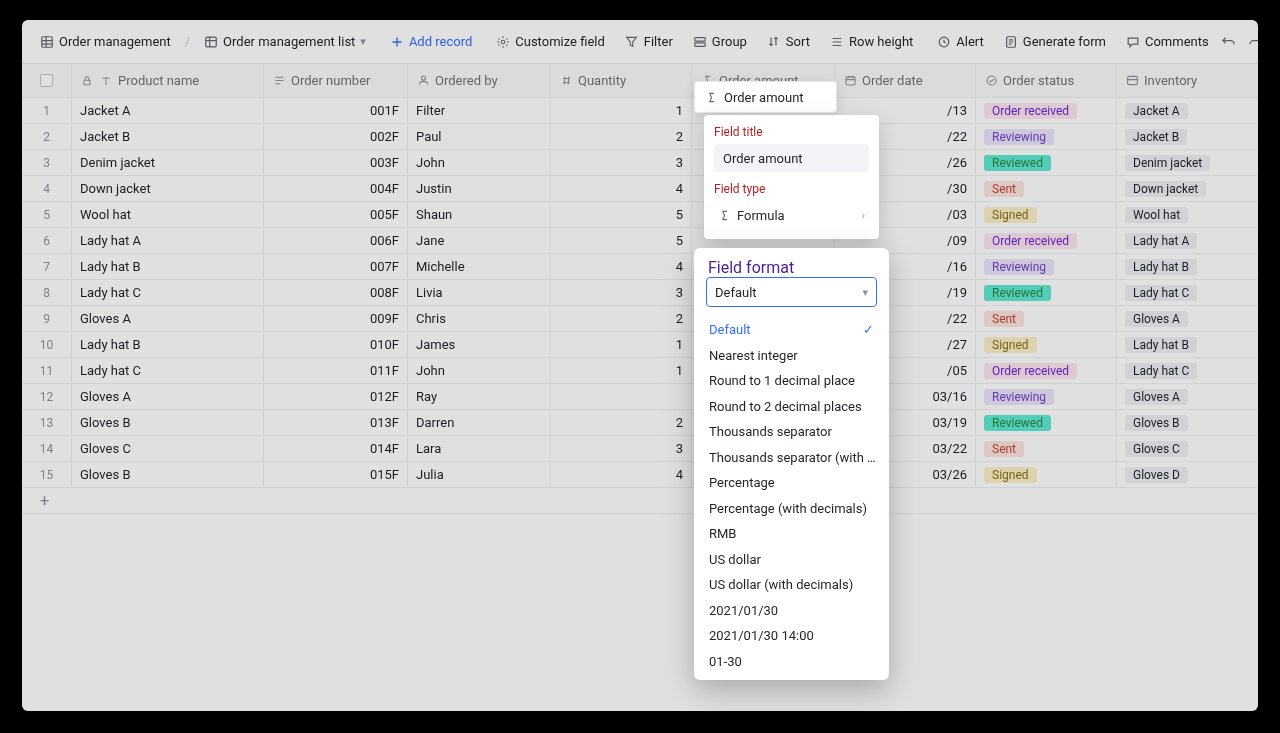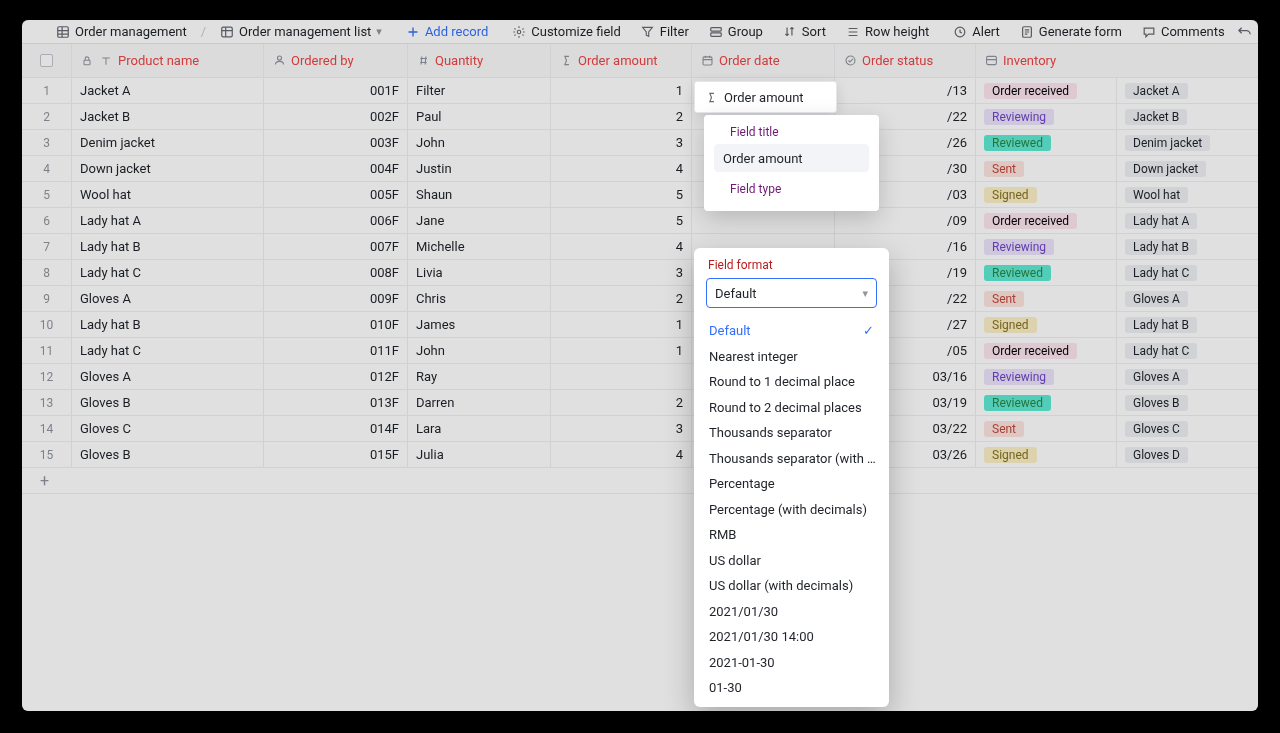--- a/index.html
+++ b/index.html
@@ -24,22 +24,22 @@
   position: absolute;
   inset: 0;
   background: rgba(0,0,0,0.12);
   z-index: 5;
   pointer-events: none;
 }
 
 .toolbar {
   display: flex;
   align-items: center;
-  height: 24px;
-  padding: 0 26px;
+  height: 44px;
+  padding: 0 10px;
   border-bottom: 1px solid #e5e6eb;
   gap: 4px;
   white-space: nowrap;
   position: relative;
 }
 .toolbar .spacer { flex: 1; }
 .tbtn {
   display: inline-flex;
   align-items: center;
   gap: 5px;
@@ -66,35 +66,35 @@
 .cell {
   border-right: 1px solid #eceef2;
   display: flex;
   align-items: center;
   padding: 0 8px;
   overflow: hidden;
   white-space: nowrap;
 }
 .cell.rownum { justify-content: center; color: #8f959e; font-size: 12px; }
 .cell.right { justify-content: flex-end; }
-.thead .cell { color: #ef4444; font-size: 13px; gap: 5px; }
+.thead .cell { color: #737373; font-size: 13px; gap: 5px; }
 .thead .ico { width: 14px; height: 14px; color: #8f959e; display:inline-flex; align-items:center; justify-content:center;}
 .checkbox {
   width: 13px; height: 13px; border: 1.5px solid #c2c5cc; border-radius: 2px; background:#fff;
 }
 .add-row {
   height: 26px; display: flex; align-items: center; padding-left: 18px;
   border-bottom: 1px solid #eceef2; color: #8f959e; font-size: 16px; cursor:pointer;
 }
 
 .pill {
   display: inline-flex; align-items: center;
   padding: 1px 8px; border-radius: 3px; font-size: 12px;
 }
-.s-order-received { background:#fde5ef; color:#000000;}
+.s-order-received { background:#fde5ef; color:#6d28d9;}
 .s-reviewing { background:#ece3fb; color:#6f46c6;}
 .s-reviewed { background:#5eead4; color:#2e8540;}
 .s-sent { background:#fde4e0; color:#c2483a;}
 .s-signed { background:#fbf1c7; color:#88701a;}
 .chip {
   display:inline-flex; align-items:center;
   padding: 1px 8px; border-radius:3px; background:#eef0f3; font-size:12px;
 }
 
 .col-popover {
@@ -109,42 +109,42 @@
 .field-panel {
   position: absolute;
   left: 682px; top: 95px;
   width: 175px;
   background:#fff;
   border-radius:4px;
   box-shadow: 0 8px 24px rgba(0,0,0,0.18);
   padding: 10px 10px 10px;
   z-index: 20;
 }
-.field-panel .label { font-size:12px; color:#701a75; margin: 0 16px 5px; }
+.field-panel .label { font-size:12px; color:#b91c1c; margin: 0 0 5px; }
 .field-panel .input {
   width:100%; height:28px; background:#f3f4f7; border:1px solid #f3f4f7;
   border-radius:4px; padding:0 8px; font-size:13px; color:#1f2329;
   display:flex; align-items:center;
 }
 .field-panel .type-row {
   display:flex; align-items:center; justify-content:space-between;
   height:28px; padding:0 4px; cursor:pointer;
 }
 .field-panel .type-row .left { display:flex; gap:6px; align-items:center; }
 .format-panel {
   position: absolute;
   left: 672px; top: 228px;
   width: 195px;
   background:#fff;
   border-radius:6px;
   box-shadow: 0 10px 30px rgba(0,0,0,0.25);
   padding: 10px 12px 6px;
   z-index: 25;
 }
-.format-panel .label { font-size:12px; color:#b91c1c; margin-bottom:6px; padding-left:2px;}
+.format-panel .label { font-size:16px; color:#4c1d95; padding-left:2px;}
 .format-panel .select {
   height: 30px; border:1.5px solid #3370ff; border-radius:4px;
   display:flex; align-items:center; justify-content:space-between;
   padding:0 8px; font-size:13px; cursor:pointer;
 }
 .format-panel .options {
   margin-top:10px;
 }
 .format-panel .opt {
   height: 25.5px; display:flex; align-items:center; justify-content:space-between;
@@ -294,20 +294,30 @@
               <rect x="4" y="7" width="8" height="6" rx="1"></rect>
               <path d="M5.5 7V5a2.5 2.5 0 015 0v2"></path>
             </svg>
           </span>
         <span class="ico">
             <svg viewBox="0 0 16 16" width="12" height="12" fill="none" stroke="#8f959e" stroke-width="1.4">
               <path d="M3 4h10M8 4v9"></path>
             </svg>
           </span>
         <span>Product name</span>
+      </div>
+      <div class="cell">
+        <span class="ico">
+            <svg viewBox="0 0 16 16" width="13" height="13" fill="none" stroke="#8f959e" stroke-width="1.4">
+              <line x1="3" y1="4" x2="13" y2="4"></line>
+              <line x1="3" y1="8" x2="13" y2="8"></line>
+              <line x1="3" y1="12" x2="9" y2="12"></line>
+            </svg>
+          </span>
+        <span>Order number</span>
       </div>
       <div class="cell">
         <span class="ico">
             <svg viewBox="0 0 16 16" width="13" height="13" fill="none" stroke="#8f959e" stroke-width="1.4">
               <circle cx="8" cy="5" r="2.5"></circle>
               <path d="M3 13c0-2.5 2-4 5-4s5 1.5 5 4"></path>
             </svg>
           </span>
         <span>Ordered by</span>
       </div>
@@ -600,20 +610,31 @@
     </span>
     <span>Order amount</span>
   </div>
 
   <div class="field-panel">
     <div class="label">Field title</div>
     <div class="input">
       <span>Order amount</span>
     </div>
     <div class="label" style="margin-top:10px;">Field type</div>
+    <div class="type-row">
+      <span class="left">
+        <span class="ico">
+            <svg viewBox="0 0 16 16" width="13" height="13" fill="none" stroke="#656a72" stroke-width="1.4">
+              <path d="M11 3H6l2 5-2 5h5"></path>
+            </svg>
+          </span>
+        <span>Formula</span>
+      </span>
+      <span class="chev">›</span>
+    </div>
   </div>
 
   <div class="format-panel">
     <div class="label">Field format</div>
     <div class="select">
       <span>Default</span>
       <span class="chev">▾</span>
     </div>
     <div class="options" id="format-options">
         <div class="opt selected">
@@ -650,20 +671,17 @@
         <div class="opt">
           <span>US dollar (with decimals)</span>
         </div>
         <div class="opt">
           <span>2021/01/30</span>
         </div>
         <div class="opt">
           <span>2021/01/30 14:00</span>
         </div>
         <div class="opt">
-          <span>2021-01-30</span>
-        </div>
-        <div class="opt">
           <span>01-30</span>
         </div>
       </div>
   </div>
 </div>
 
 </body></html>

